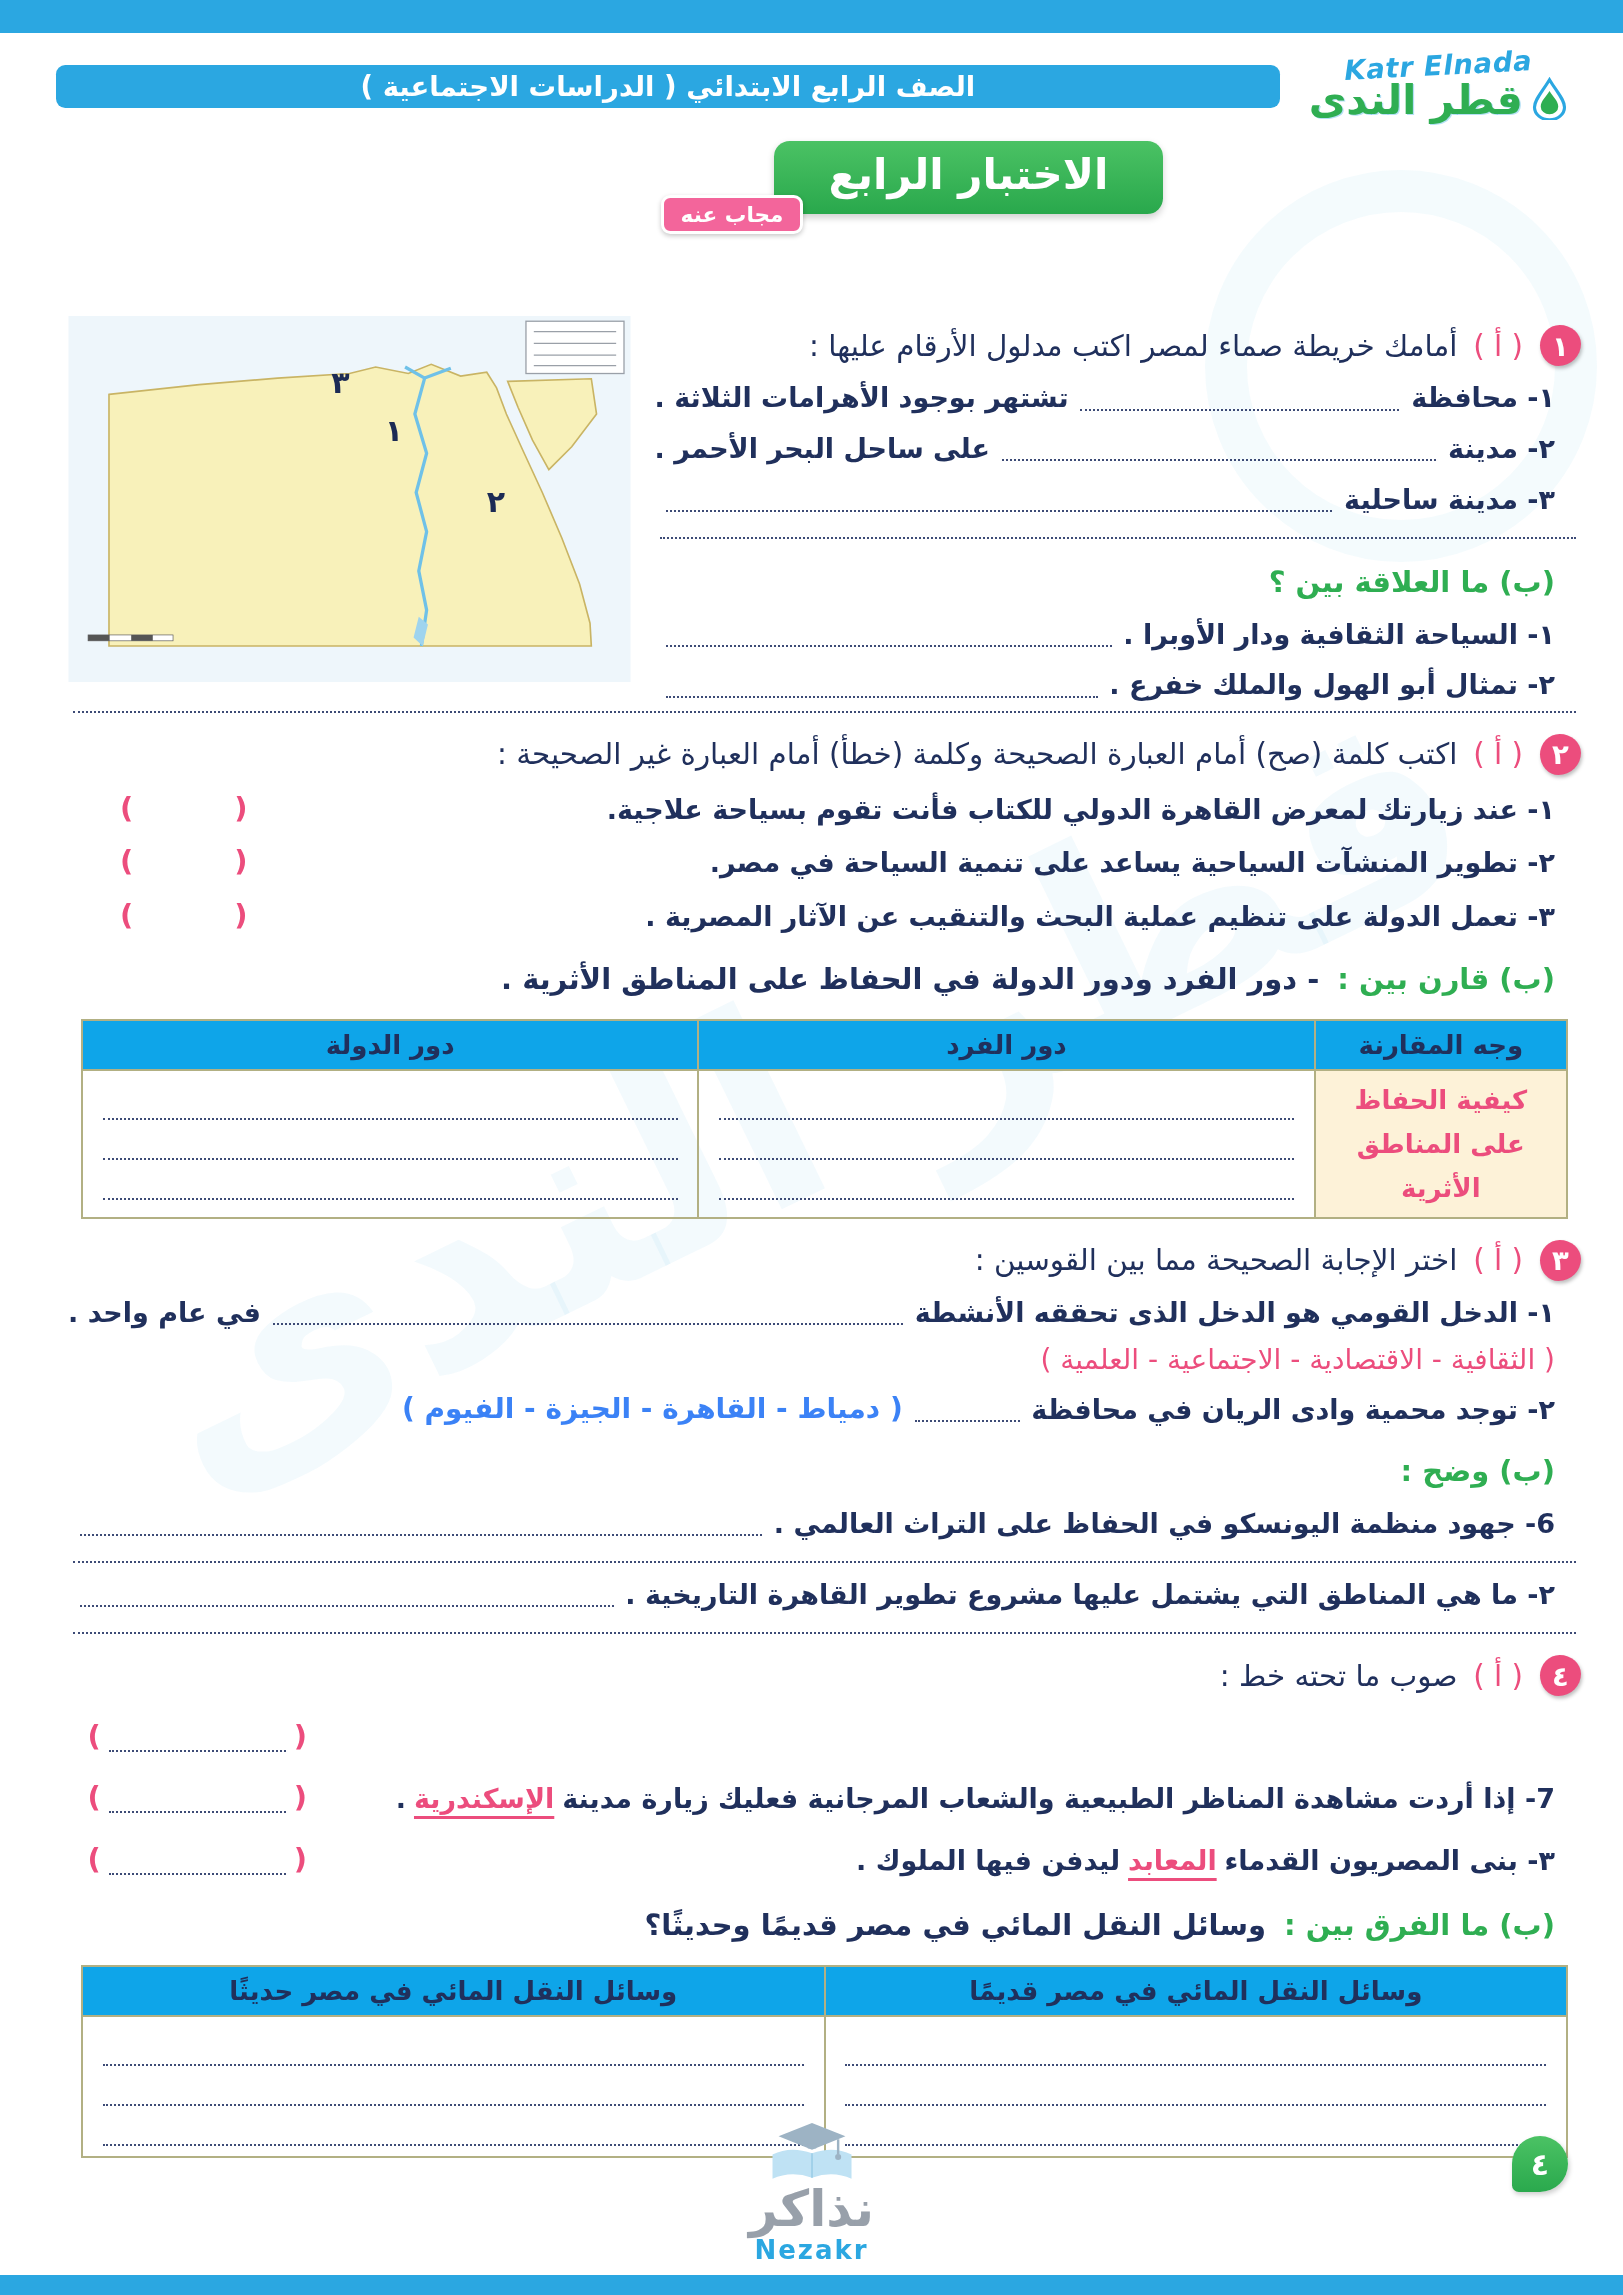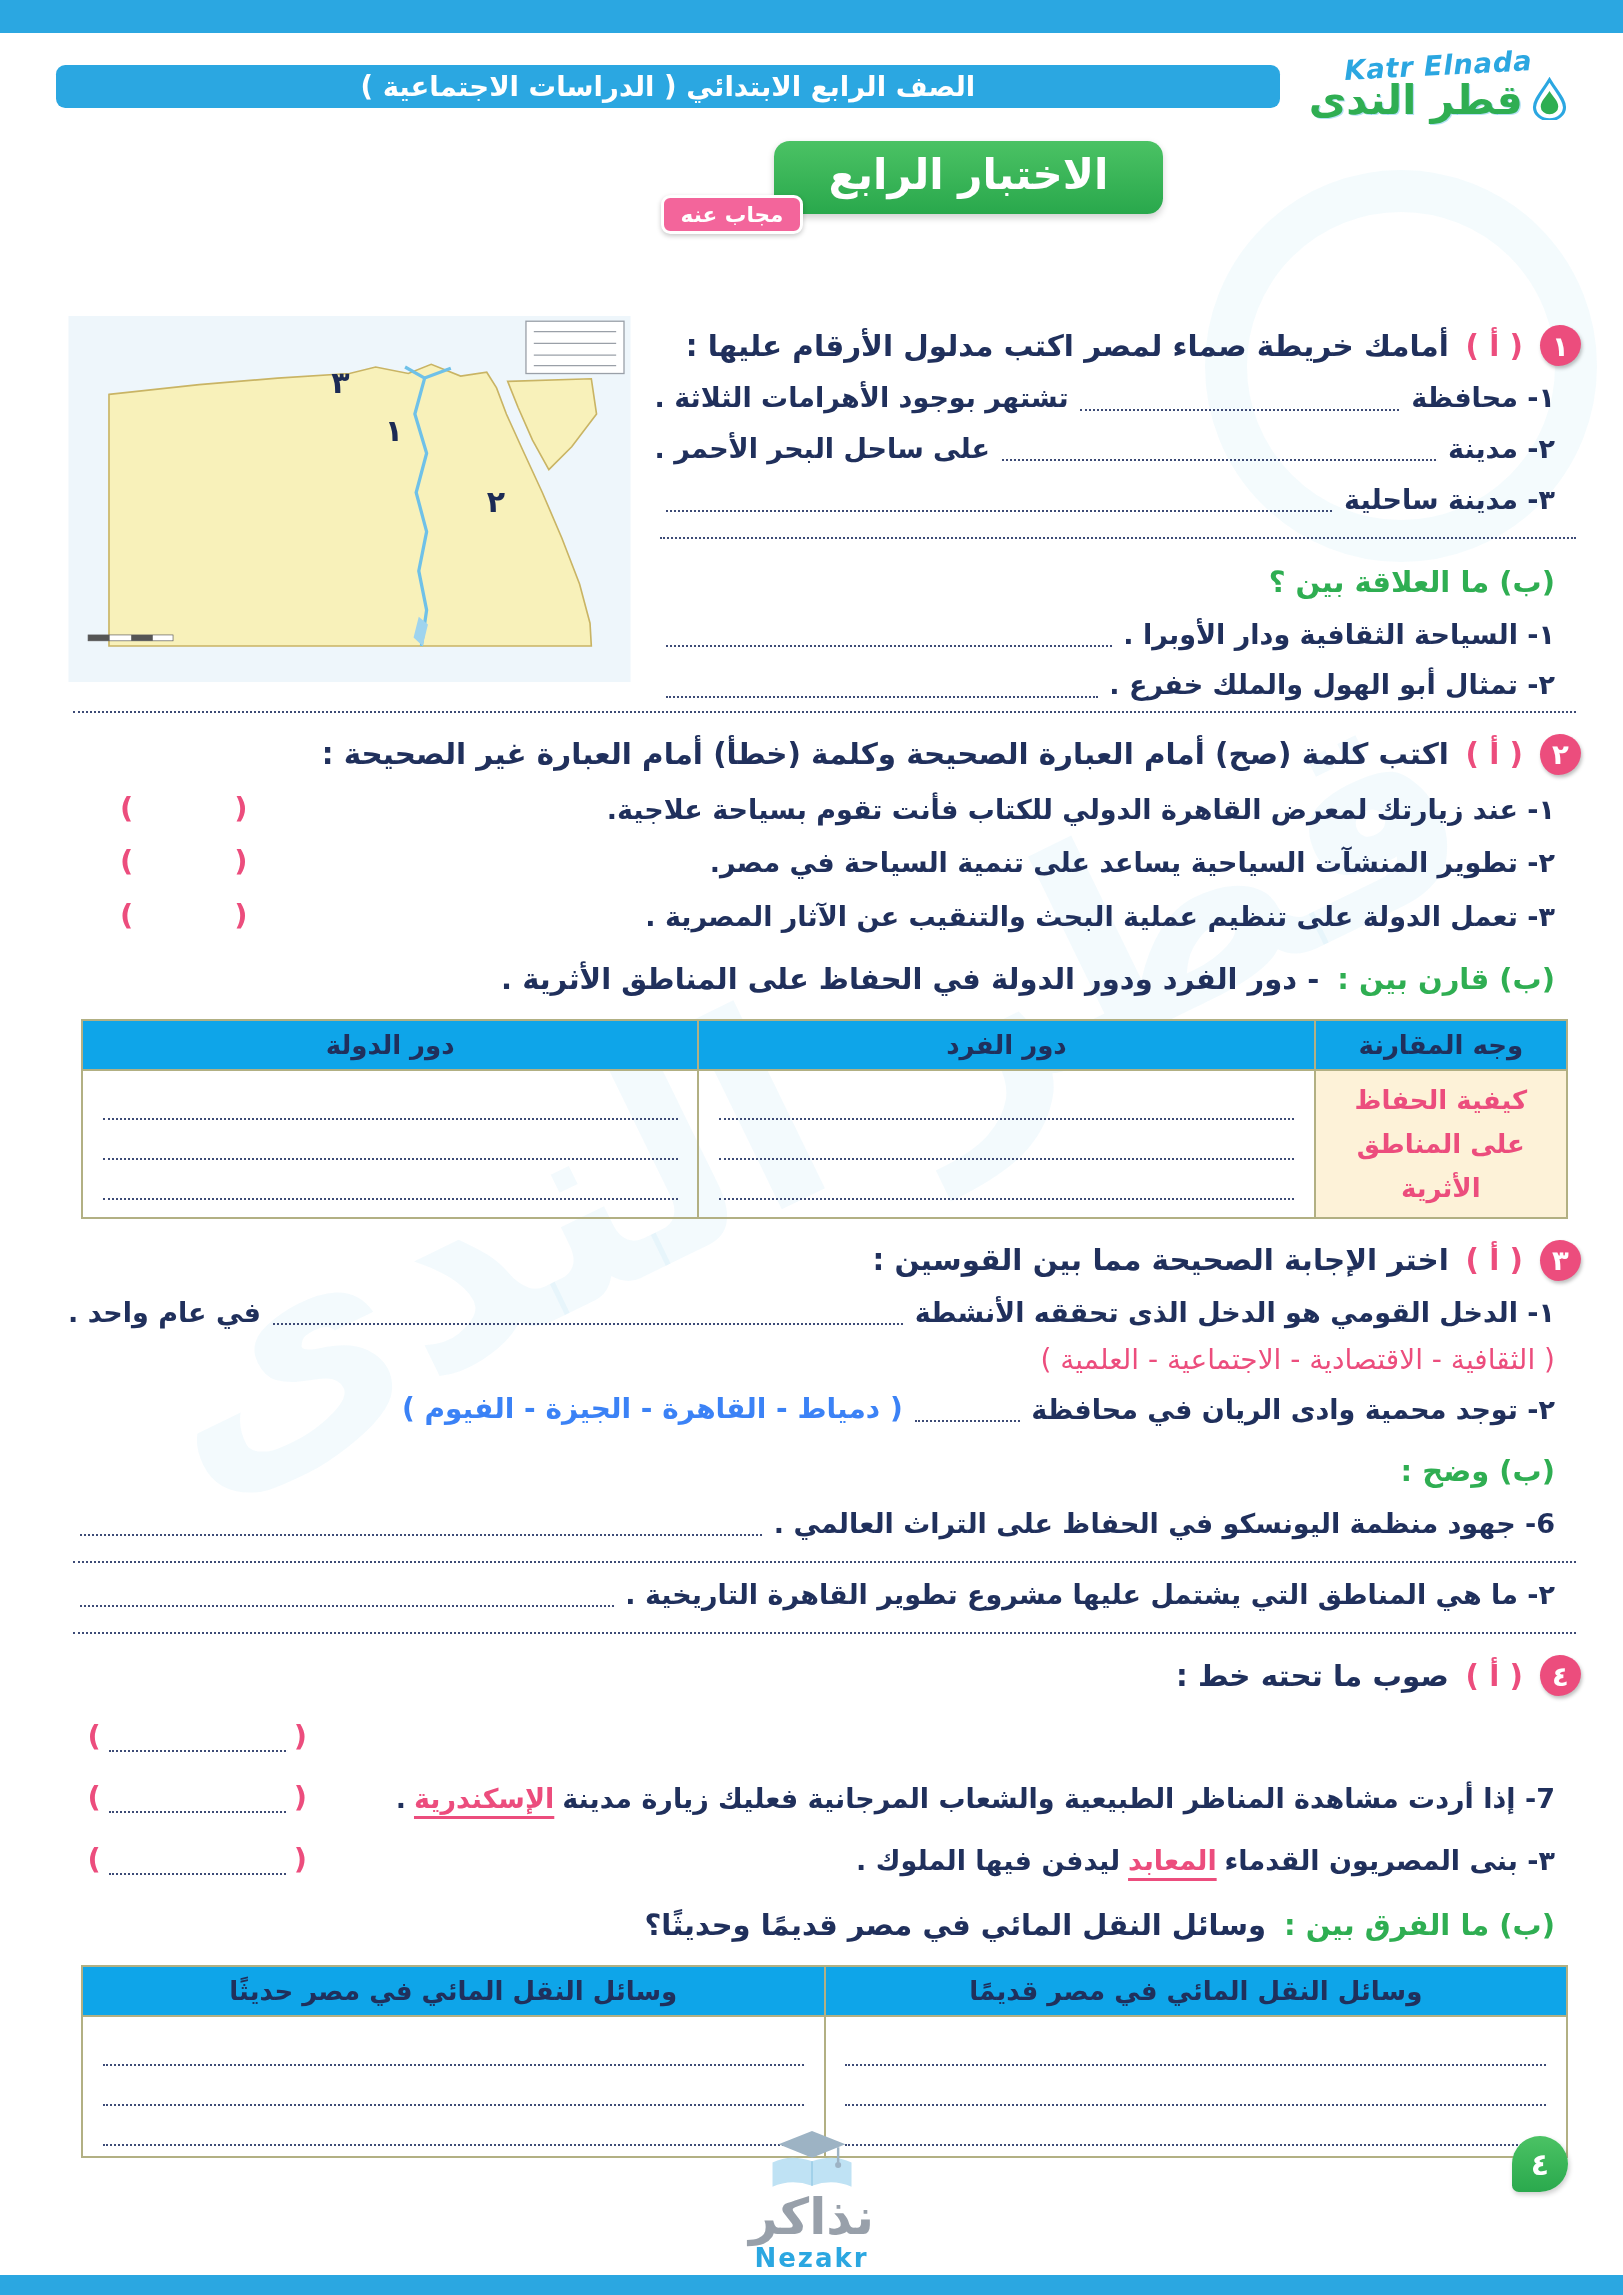--- a/index.html
+++ b/index.html
@@ -22,21 +22,21 @@
               font-weight:bold;padding:9.2px 55px 15.7px;border-radius:15.7px;box-shadow:0 3.3px 7.9px rgba(0,0,0,.18);text-align:center;}
   .title-badge{position:absolute;bottom:-19.6px;left:-113px;background:#f3659b;color:#fff;border:3.3px solid #fff;
                border-radius:9.2px;font-size:21.6px;font-weight:bold;padding:3.9px 17px;white-space:nowrap;
                box-shadow:0 2px 5.2px rgba(0,0,0,.22);}
 
   .content{position:relative;z-index:2;padding:0 42px 0 68px;}
   .q-head{display:flex;align-items:center;gap:17px;}
   .q-num{width:41px;height:41px;flex:0 0 auto;background:#ec4d7d;color:#fff;font-size:27.5px;font-weight:bold;
          display:flex;align-items:center;justify-content:center;
          border-radius:48% 52% 55% 45% / 50% 46% 54% 50%;box-shadow:1.3px 2.6px 3.9px rgba(0,0,0,.25);}
-  .q-title{font-size:29.4px;font-weight:bold;color:#20305c;line-height:1.3;}
+  .q-title{font-size:29.4px;font-weight:normal;color:#20305c;line-height:1.3;}
   .pink{color:#ec4d7d;}
   .green{color:#2fae52;}
   .q-title .pink{margin-left:6.5px;}
 
   .item-line{display:flex;align-items:flex-end;font-size:27px;font-weight:bold;margin-top:13px;
              padding-right:26px;line-height:1.4;}
   .dots{flex:1 1 26px;min-width:26px;border-bottom:2.6px dotted #3d4b76;margin:0 11.8px 6.5px 11.8px;}
   .dotline{border-bottom:2.6px dotted #3d4b76;height:0;margin:18.3px 5.2px 0 5.2px;}
   .dotline-after{border-bottom:2.6px dotted #3d4b76;height:0;margin:6.5px 5.2px 0 5.2px;}
   .spacer{flex:1 1 auto;}
@@ -65,21 +65,21 @@
   .fix-paren{display:flex;align-items:flex-end;color:#ec4d7d;font-size:29px;font-weight:bold;flex:0 0 auto;}
   .fix-paren .paren-dots{width:177px;border-bottom:2.6px dotted #3d4b76;margin:0 7.9px 6.5px;}
   .uword{color:#ec4d7d;text-decoration:underline;text-decoration-thickness:2.6px;text-underline-offset:7.9px;margin:0 7.9px;}
 
   .sec{margin-top:21px;}
 
   .page-num{position:absolute;right:55px;bottom:103px;width:56px;height:56px;
             background:linear-gradient(180deg,#4bc264,#2aa94d);border-radius:50% 50% 50% 12%;
             display:flex;align-items:center;justify-content:center;color:#fff;font-size:30px;font-weight:bold;
             box-shadow:1.3px 2.6px 5.2px rgba(0,0,0,.2);z-index:3;}
-  .footer-logo{position:absolute;left:50%;bottom:22px;transform:translateX(-50%);display:flex;
+  .footer-logo{position:absolute;left:50%;bottom:30px;transform:translateX(-50%);display:flex;
                flex-direction:column;align-items:center;z-index:2;}
   .brand-ar{font-size:50px;font-weight:bold;color:#98a0aa;margin-top:-13px;}
   .brand-en{font-size:26px;font-weight:bold;color:#2ba7e1;margin-top:-2.6px;letter-spacing:2px;}
 
   .watermark{position:absolute;top:929px;right:105px;width:1413px;text-align:center;font-size:275px;
              font-weight:bold;color:rgba(43,167,225,.055);transform:rotate(-26deg);z-index:0;
              pointer-events:none;white-space:nowrap;}
   .ring{position:absolute;top:170px;right:26px;width:308px;height:308px;border:42px solid rgba(43,167,225,.05);
         border-radius:50%;z-index:0;pointer-events:none;}
 </style>

